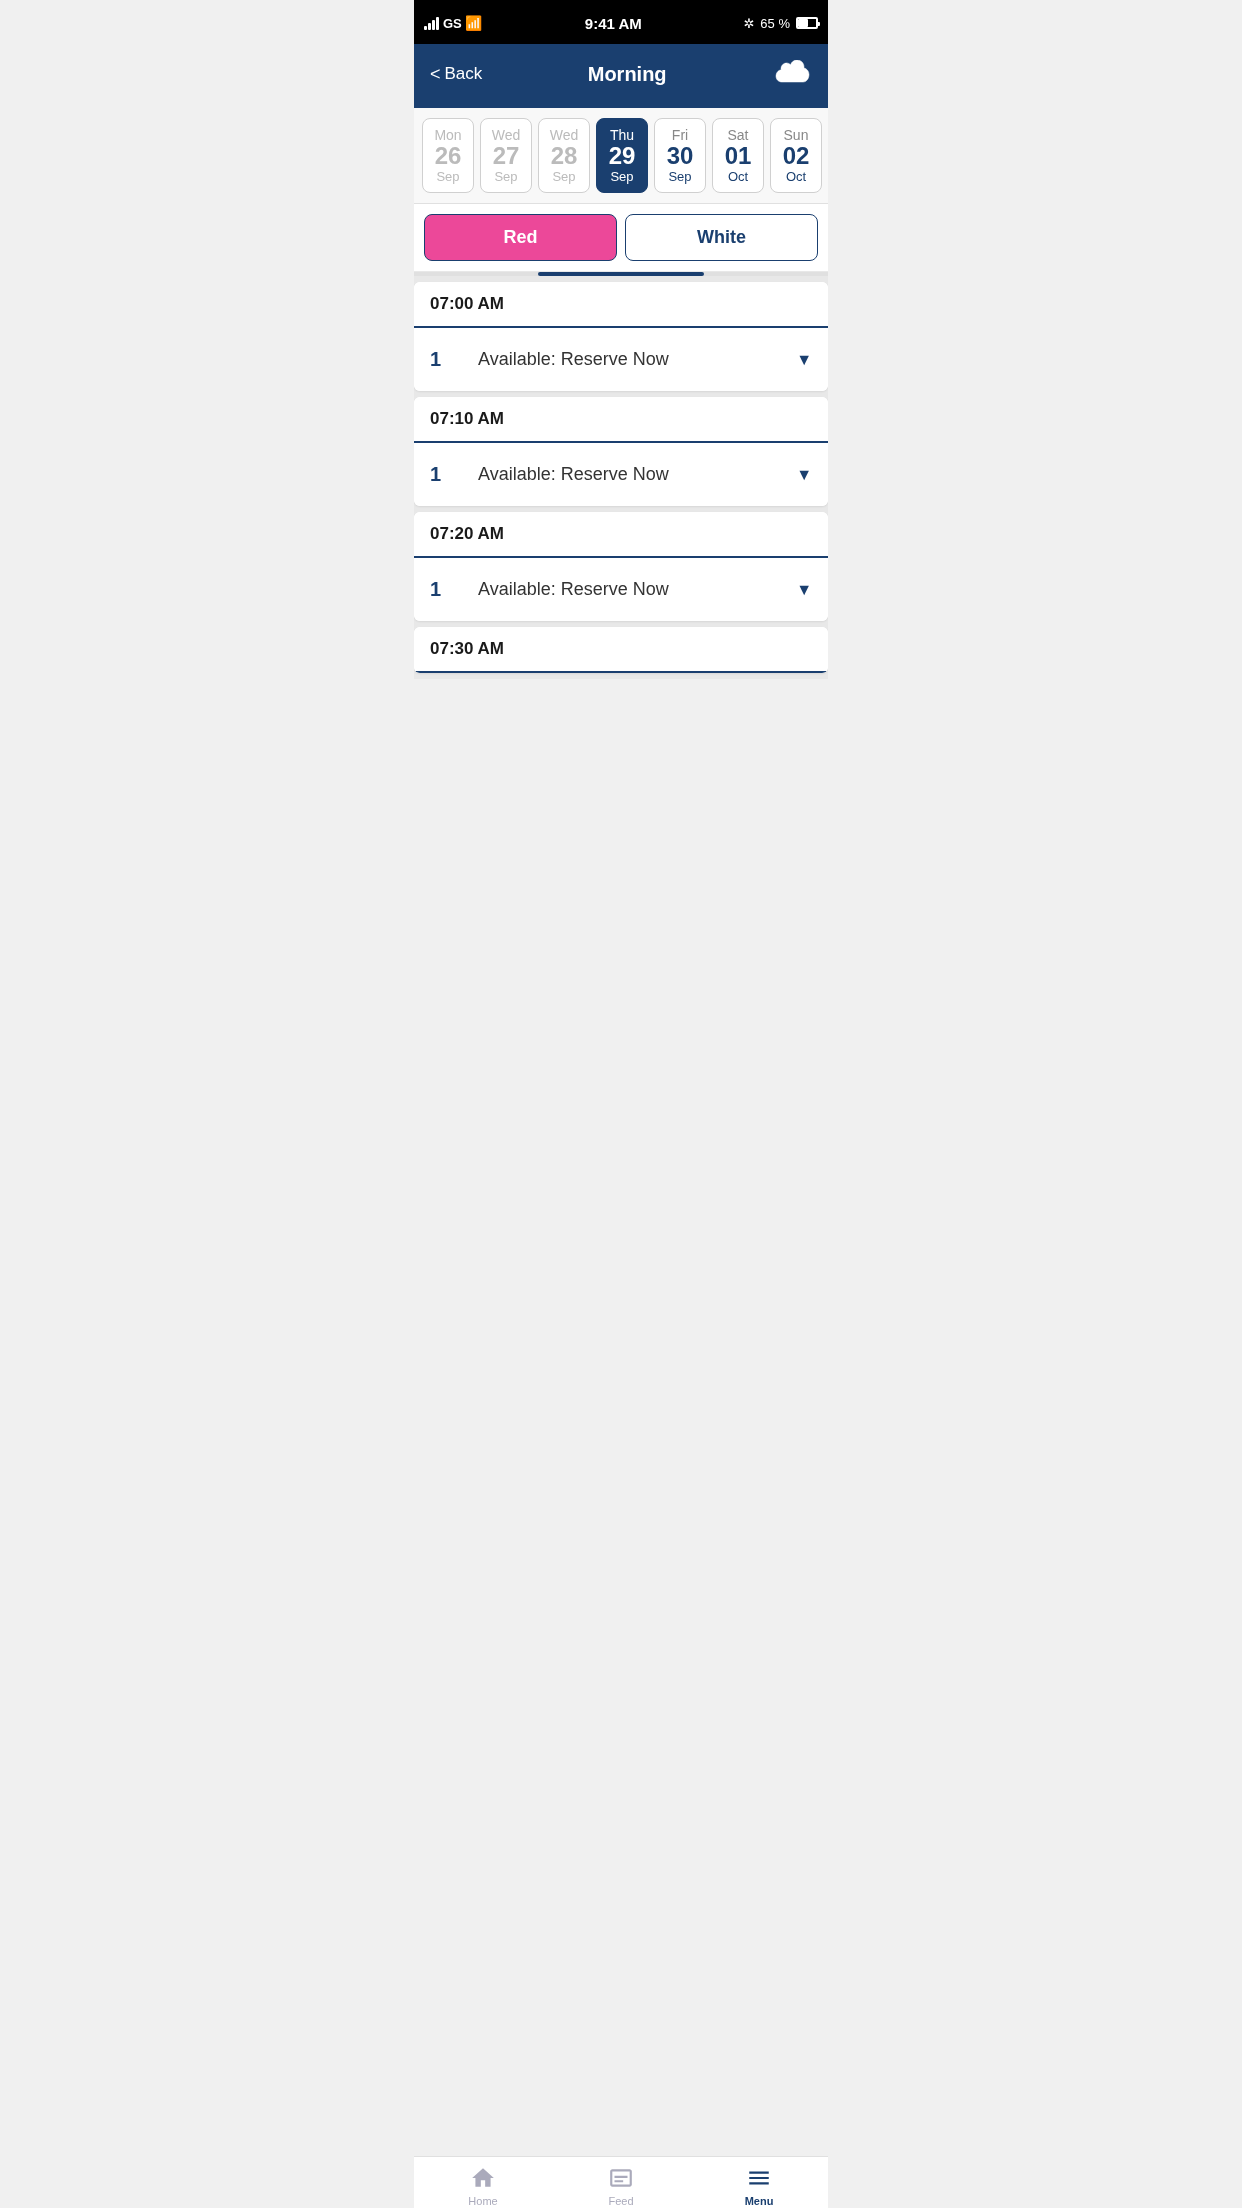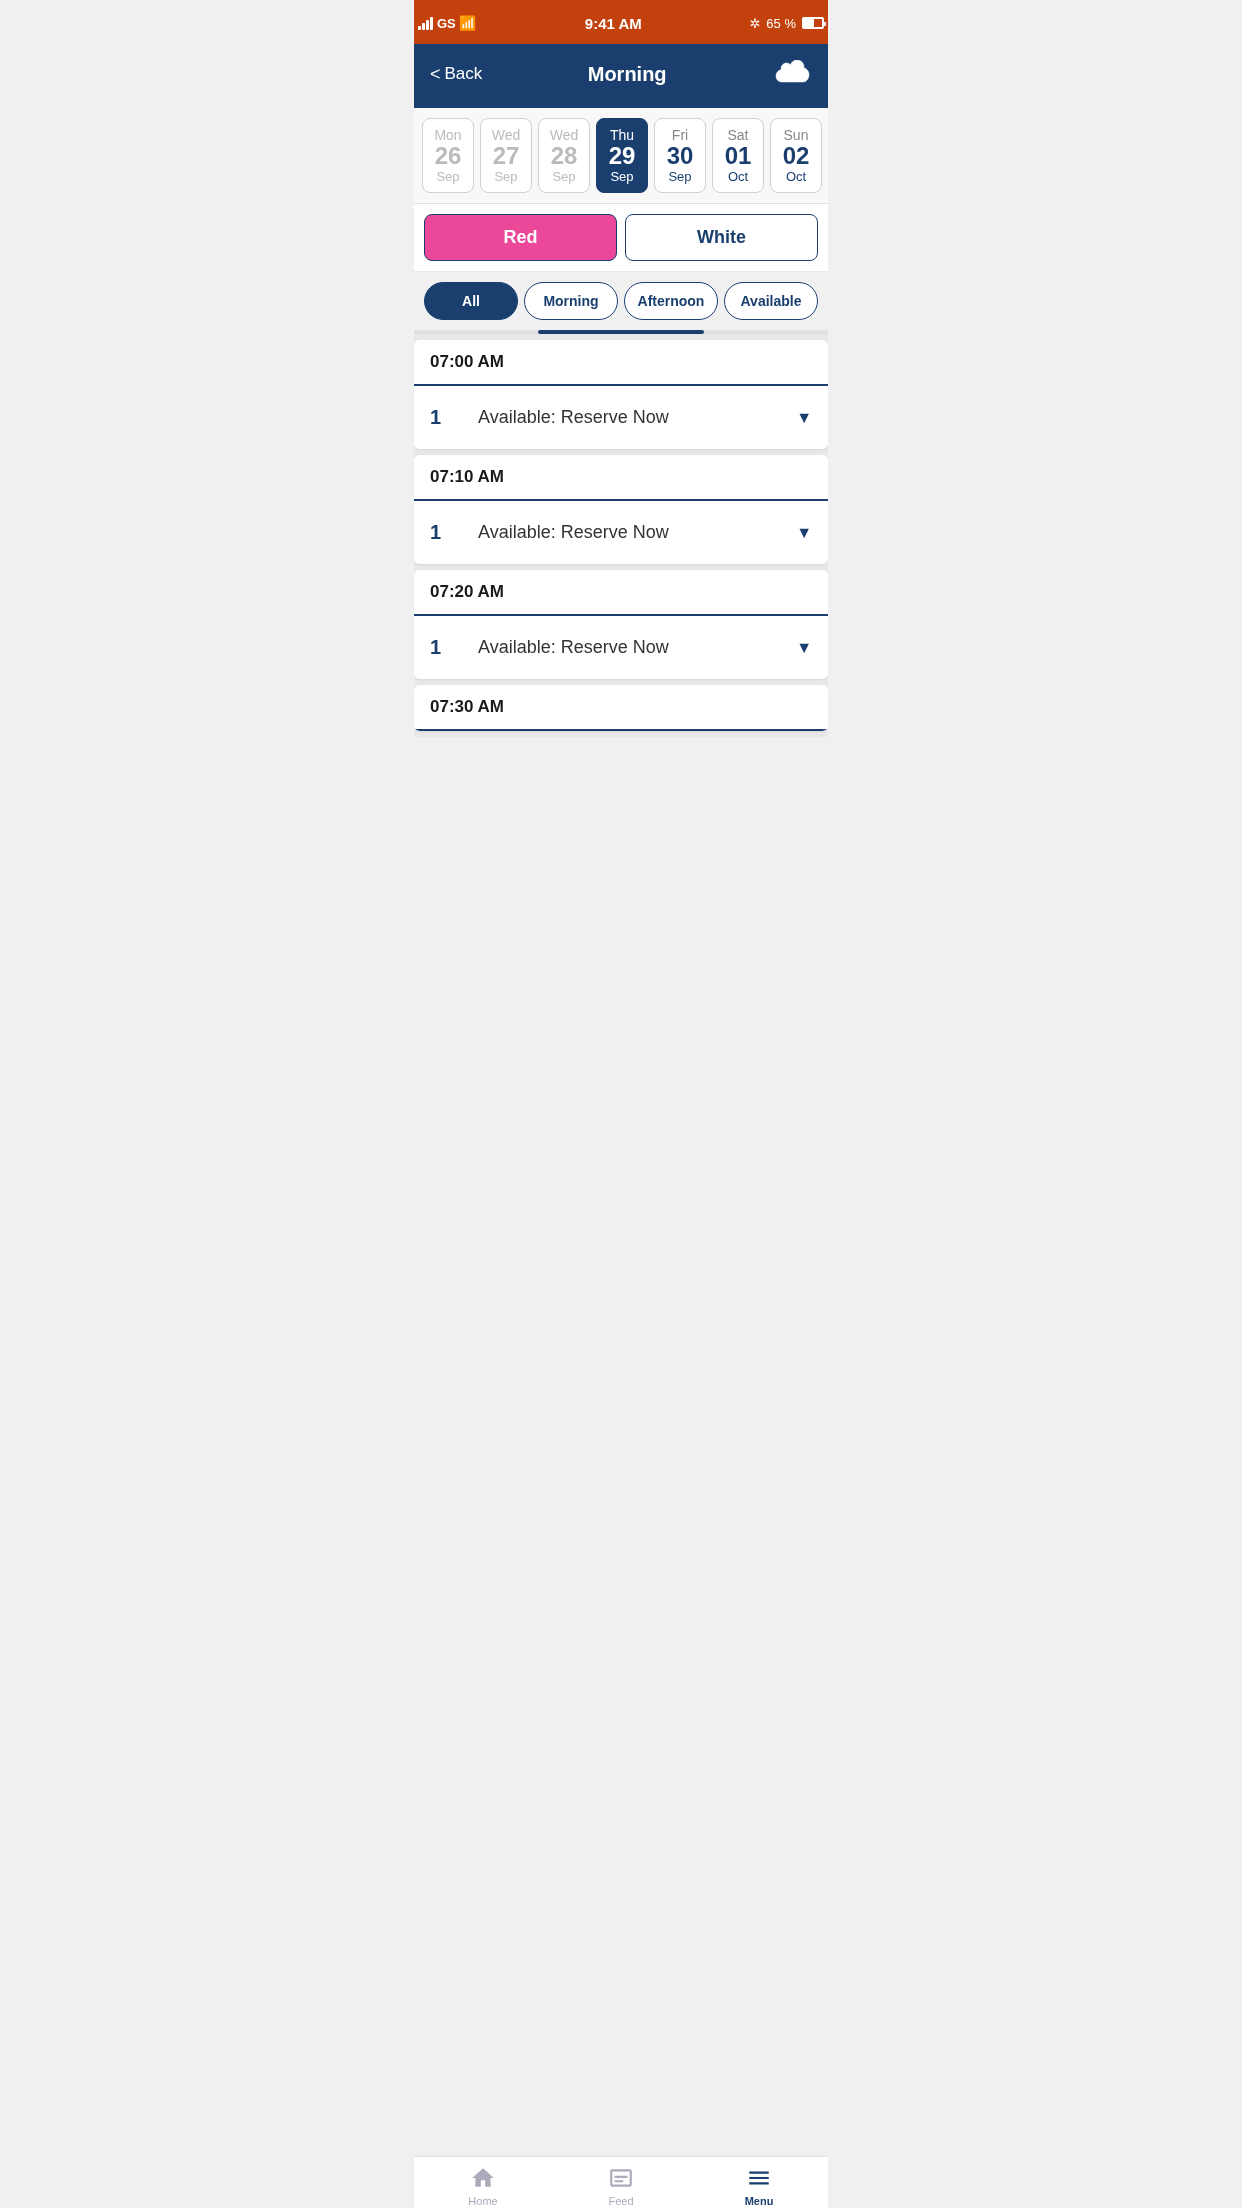--- a/index.html
+++ b/index.html
@@ -9,26 +9,26 @@
       font-family: -apple-system, BlinkMacSystemFont, 'Helvetica Neue', Arial, sans-serif;
       background: #f0f0f0;
       width: 414px;
       margin: 0 auto;
       min-height: 736px;
       overflow-x: hidden;
     }
 
     
     .status-bar {
-      background: #c2410c;
+      background: #000000;
       color: white;
       display: flex;
       justify-content: space-between;
       align-items: center;
-      padding: 8px 4px 6px;
+      padding: 8px 10px 6px;
       height: 44px;
     }
     .status-left {
       display: flex;
       align-items: center;
       gap: 4px;
       font-size: 13px;
       font-weight: 600;
     }
     .status-center {
@@ -378,26 +378,20 @@
       <span class="day-num">02</span>
       <span class="day-month">Oct</span>
     </div>
     </div>
 
   <div class="course-selector" id="course-selector">
   <button class="course-btn active">Red</button>
       <button class="course-btn inactive">White</button>
     </div>
 
-  <div class="filter-bar" id="filter-bar">
-  <button class="filter-btn active">All</button>
-      <button class="filter-btn">Morning</button>
-      <button class="filter-btn">Afternoon</button>
-      <button class="filter-btn">Available</button>
-    </div>
 
   <div class="scroll-indicator">
     <div class="scroll-indicator-bar"></div>
   </div>
 
   <div class="tee-list" id="tee-list">
   <div class="tee-slot">
         <div class="tee-time-header">07:00 AM</div>
         <div class="tee-time-row">
         <span class="tee-slot-num">1</span>

